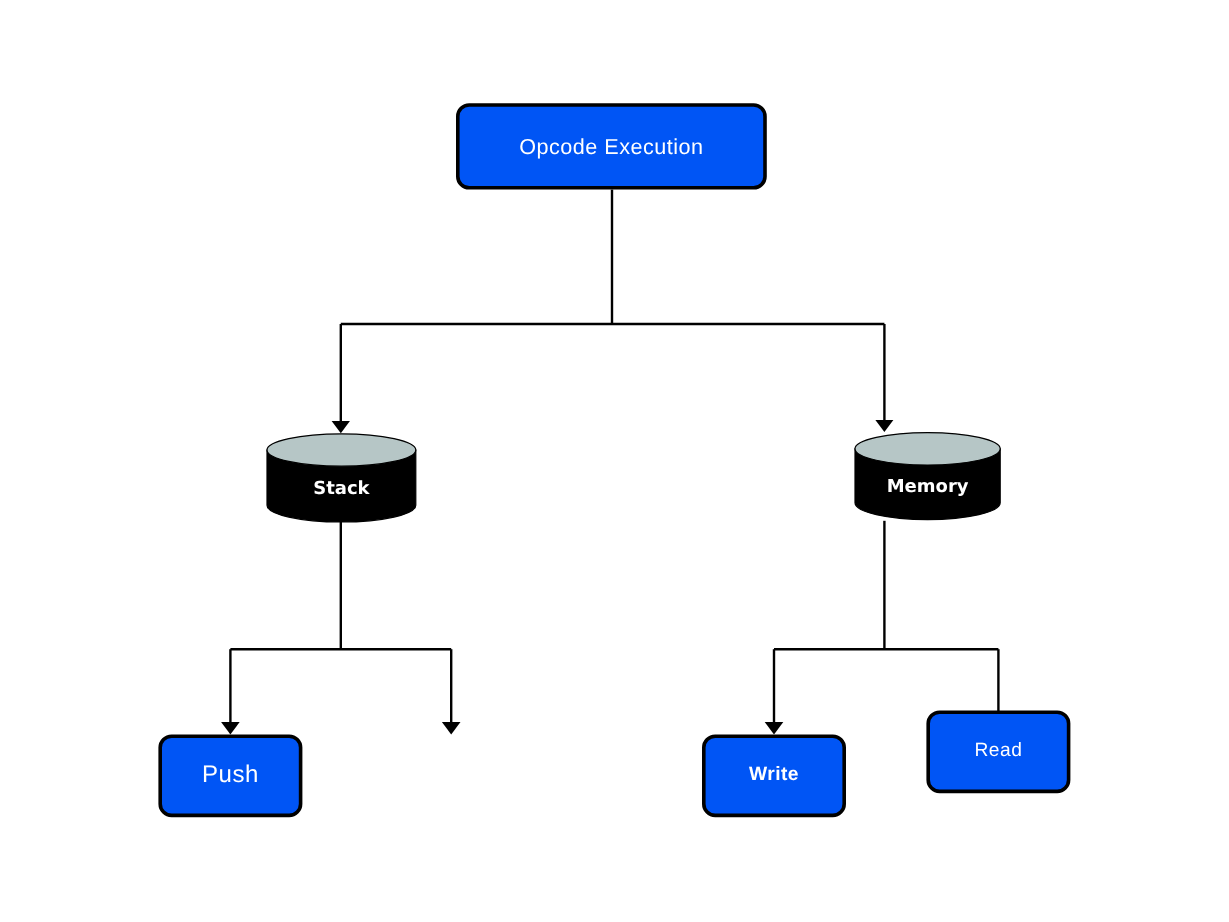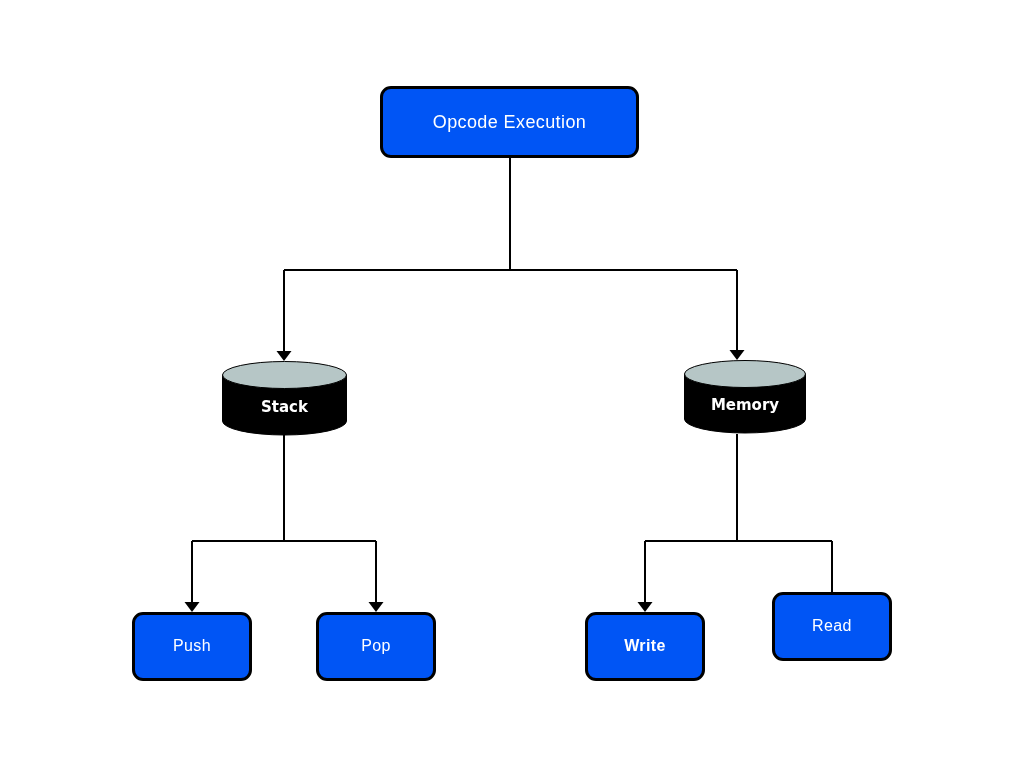--- a/index.html
+++ b/index.html
@@ -47,21 +47,21 @@
     line-height: 1;
     padding-bottom: 1px;
   }
   #node-root {
     left: 380px;
     top: 86px;
     width: 259px;
     height: 72px;
     font-size: 18px;
   }
-  #node-push  { left: 132px; top: 612px; width: 120px; height: 69px; font-size: 16px; }
+  #node-push  { left: 132px; top: 612px; width: 120px; height: 69px; font-size: 20px; }
   #node-pop   { left: 316px; top: 612px; width: 120px; height: 69px; font-size: 16px; }
   #node-write { left: 585px; top: 612px; width: 120px; height: 69px; font-size: 16px; font-weight: bold; }
   #node-read  { left: 772px; top: 592px; width: 120px; height: 69px; font-size: 16px; }
 
   .cyl {
     position: absolute;
   }
   .cyl svg {
     display: block;
     overflow: visible;
@@ -72,21 +72,21 @@
     width: 100%;
     text-align: center;
     color: #ffffff;
     font-family: "DejaVu Sans", sans-serif;
     font-weight: bold;
     font-size: 15px;
     line-height: 1;
     pointer-events: none;
   }
   #node-stack  { left: 222px; top: 361px; width: 125px; height: 74px; }
-  #node-memory { left: 684px; top: 360px; width: 122px; height: 73px; }
+  #node-memory { left: 712px; top: 360px; width: 122px; height: 73px; }
   #node-stack  .cyl-label { top: 39px; }
   #node-memory .cyl-label { top: 38px; }
 </style>
 </head>
 <body>
 
 <div id="canvas">
 
   <svg id="edges" viewBox="0 0 1024 768" width="1024" height="768" xmlns="http://www.w3.org/2000/svg">
     <defs>
@@ -133,23 +133,20 @@
       <path d="M 0.5 14 L 0.5 59 A 60.5 14 0 0 0 121.5 59 L 121.5 14 Z" fill="#000000" stroke="#000000" stroke-width="1"></path>
       <ellipse cx="61" cy="14" rx="60.5" ry="13.5" fill="#b6c6c6" stroke="#000000" stroke-width="1"></ellipse>
     </svg>
     <span class="cyl-label">Memory</span>
   </div>
 
   <div class="node proc-box" id="node-push">
     <span class="proc-label">Push</span>
   </div>
 
-  <div class="node proc-box" id="node-pop">
-    <span class="proc-label">Pop</span>
-  </div>
 
   <div class="node proc-box" id="node-write">
     <span class="proc-label">Write</span>
   </div>
 
   <div class="node proc-box" id="node-read">
     <span class="proc-label">Read</span>
   </div>
 
 </div>

